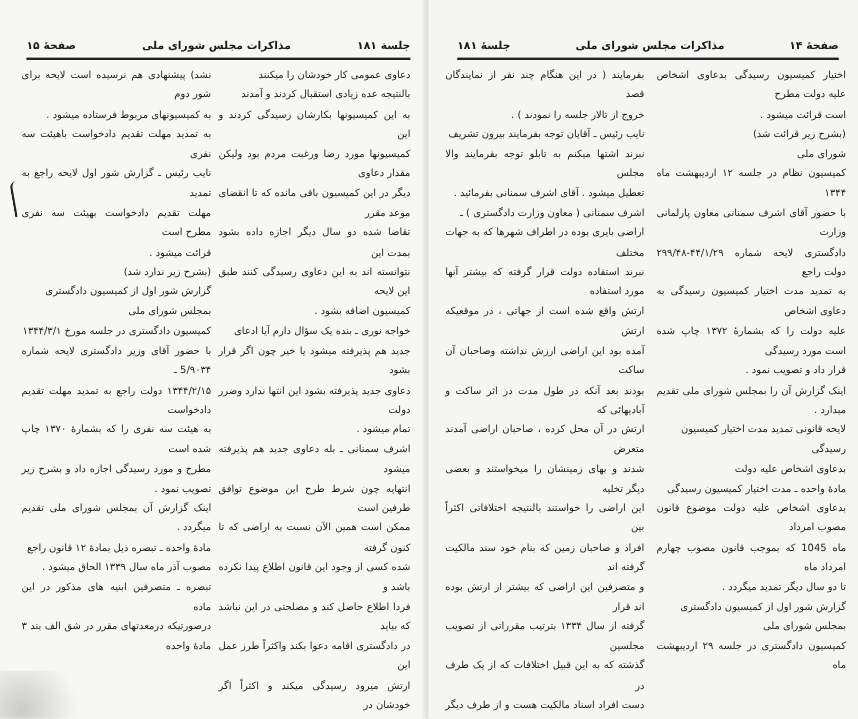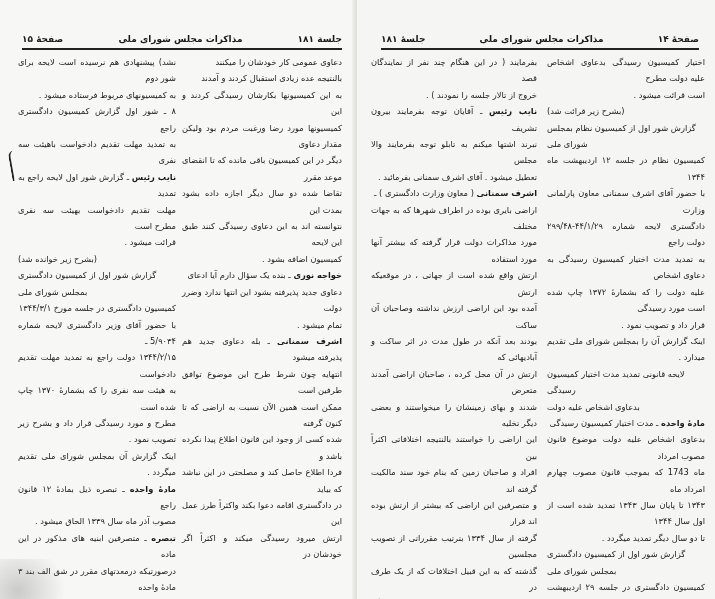--- a/index.html
+++ b/index.html
@@ -32,22 +32,22 @@
   .header span { white-space:nowrap; }
   .col {
     position:absolute; top:54px; direction:rtl; text-align:justify;
     font-size:8.3px; line-height:16.4px; color:#1c1c1c;
   }
   .page.left .col.c1 { left:182px; width:160px; }
   .page.left .col.c2 { left:18px; width:158px; }
   .page.right .col.c1 { left:190px; width:158px; }
   .page.right .col.c2 { left:14px; width:166px; }
   .col p { margin:0; }
-  .col .center { text-align:left; }
-  .col b { font-weight:bold; }
+  .col .center { text-align:right; }
+  .col b { font-weight:normal; }
   .mark {
     position:absolute; left:10px; top:150px; width:14px; height:30px;
     border-left:2px solid #222; border-radius:6px 0 0 0;
     transform:rotate(-10deg);
   }
   .noise {
     position:absolute; left:0; bottom:0; width:90px; height:40px;
     background:radial-gradient(circle at 20% 80%, rgba(120,120,120,.35), transparent 60%);
   }
 </style>
@@ -65,46 +65,46 @@
     <div class="col c1">
         <p>دعاوی عمومی کار خودشان را میکنند</p>
         <p>بالنتیجه عده زیادی استقبال کردند و آمدند</p>
         <p>به این کمیسیونها بکارشان رسیدگی کردند و این</p>
         <p>کمیسیونها مورد رضا ورغبت مردم بود ولیکن مقدار دعاوی</p>
         <p>دیگر در این کمیسیون باقی مانده که تا انقضای موعد مقرر</p>
         <p>تقاضا شده دو سال دیگر اجازه داده بشود بمدت این</p>
         <p>نتوانسته اند به این دعاوی رسیدگی کنند طبق این لایحه</p>
         <p>کمیسیون اضافه بشود .</p>
         <p><b>خواجه نوری</b> ـ بنده یک سؤال دارم آیا ادعای</p>
+        <p>جدید هم پذیرفته میشود یا خیر چون اگر قرار بشود</p>
         <p>دعاوی جدید پذیرفته بشود این انتها ندارد وضرر دولت</p>
         <p>تمام میشود .</p>
         <p><b>اشرف سمنانی</b> ـ بله دعاوی جدید هم پذیرفته میشود</p>
         <p>انتهایه چون شرط طرح این موضوع توافق طرفین است</p>
         <p>ممکن است همین الآن نسبت به اراضی که تا کنون گرفته</p>
         <p>شده کسی از وجود این قانون اطلاع پیدا نکرده باشد و</p>
         <p>فردا اطلاع حاصل کند و مصلحتی در این نباشد که بیاید</p>
         <p>در دادگستری اقامه دعوا بکند واکثراً طرز عمل این</p>
         <p>ارتش میرود رسیدگی میکند و اکثراً اگر خودشان در</p>
       </div>
     <div class="col c2">
         <p>نشد) پیشنهادی هم نرسیده است لایحه برای شور دوم</p>
         <p>به کمیسیونهای مربوط فرستاده میشود .</p>
-        <p>۸ ـ شور اول گزارش کمیسیون دادگستری راجع</p>
         <p>به تمدید مهلت تقدیم دادخواست باهیئت سه نفری</p>
         <p><b>نایب رئیس</b> ـ گزارش شور اول لایحه راجع به تمدید</p>
         <p>مهلت تقدیم دادخواست بهیئت سه نفری مطرح است</p>
         <p>قرائت میشود .</p>
-        <p class="center">(بشرح زیر خوانده شد)</p>
+        <p class="center">(بشرح زیر ندارد شد)</p>
         <p class="center">گزارش شور اول از کمیسیون دادگستری</p>
         <p class="center">بمجلس شورای ملی</p>
         <p>کمیسیون دادگستری در جلسه مورخ ۱۳۴۴/۳/۱</p>
         <p>با حضور آقای وزیر دادگستری لایحه شماره 5/۹۰۳۴ ـ</p>
         <p>۱۳۴۴/۲/۱۵ دولت راجع به تمدید مهلت تقدیم دادخواست</p>
         <p>به هیئت سه نفری را که بشمارهٔ ۱۳۷۰ چاپ شده است</p>
-        <p>مطرح و مورد رسیدگی قرار داد و بشرح زیر تصویب نمود .</p>
+        <p>مطرح و مورد رسیدگی اجازه داد و بشرح زیر تصویب نمود .</p>
         <p>اینک گزارش آن بمجلس شورای ملی تقدیم میگردد .</p>
         <p><b>مادهٔ واحده</b> ـ تبصره ذیل بمادهٔ ۱۲ قانون راجع</p>
         <p>مصوب آذر ماه سال ۱۳۳۹ الحاق میشود .</p>
         <p><b>تبصره</b> ـ متصرفین ابنیه های مذکور در این ماده</p>
         <p>درصورتیکه درمعدتهای مقرر در شق الف بند ۳ مادهٔ واحده</p>
       </div>
     <div class="mark"></div>
     <div class="noise"></div>
   </div>
 
@@ -113,49 +113,47 @@
   <div class="page right">
     <div class="header">
       <span>صفحهٔ ۱۴</span>
       <span>مذاکرات مجلس شورای ملی</span>
       <span>جلسهٔ ۱۸۱</span>
     </div>
     <div class="col c1">
         <p>اختیار کمیسیون رسیدگی بدعاوی اشخاص علیه دولت مطرح</p>
         <p>است قرائت میشود .</p>
         <p class="center">(بشرح زیر قرائت شد)</p>
-        <p class="center">گزارش شور اول از کمیسیون نظام بمجلس</p>
         <p class="center">شورای ملی</p>
         <p>کمیسیون نظام در جلسه ۱۲ اردیبهشت ماه ۱۳۴۴</p>
         <p>با حضور آقای اشرف سمنانی معاون پارلمانی وزارت</p>
         <p>دادگستری لایحه شماره ۴۴/۱/۲۹-۲۹۹/۴۸ دولت راجع</p>
         <p>به تمدید مدت اختیار کمیسیون رسیدگی به دعاوی اشخاص</p>
         <p>علیه دولت را که بشمارهٔ ۱۳۷۲ چاپ شده است مورد رسیدگی</p>
         <p>قرار داد و تصویب نمود .</p>
         <p>اینک گزارش آن را بمجلس شورای ملی تقدیم میدارد .</p>
         <p class="center">لایحه قانونی تمدید مدت اختیار کمیسیون رسیدگی</p>
         <p class="center">بدعاوی اشخاص علیه دولت</p>
         <p><b>مادهٔ واحده</b> ـ مدت اختیار کمیسیون رسیدگی</p>
         <p>بدعاوی اشخاص علیه دولت موضوع قانون مصوب امرداد</p>
-        <p>ماه 1743 که بموجب قانون مصوب چهارم امرداد ماه</p>
-        <p>۱۳۴۳ تا پایان سال ۱۳۴۳ تمدید شده است از اول سال ۱۳۴۴</p>
+        <p>ماه 1045 که بموجب قانون مصوب چهارم امرداد ماه</p>
         <p>تا دو سال دیگر تمدید میگردد .</p>
         <p class="center">گزارش شور اول از کمیسیون دادگستری</p>
         <p class="center">بمجلس شورای ملی</p>
         <p>کمیسیون دادگستری در جلسه ۲۹ اردیبهشت ماه</p>
       </div>
     <div class="col c2">
         <p>بفرمایند ( در این هنگام چند نفر از نمایندگان قصد</p>
         <p>خروج از تالار جلسه را نمودند ) .</p>
         <p><b>نایب رئیس</b> ـ آقایان توجه بفرمایند بیرون تشریف</p>
         <p>نبرند اشتها میکنم به تابلو توجه بفرمایند والا مجلس</p>
         <p>تعطیل میشود . آقای اشرف سمنانی بفرمائید .</p>
         <p><b>اشرف سمنانی</b> ( معاون وزارت دادگستری ) ـ</p>
         <p>اراضی بایری بوده در اطراف شهرها که به جهات مختلف</p>
-        <p>مورد مذاکرات دولت قرار گرفته که بیشتر آنها مورد استفاده</p>
+        <p>نبرند استفاده دولت قرار گرفته که بیشتر آنها مورد استفاده</p>
         <p>ارتش واقع شده است از جهاتی ، در موقعیکه ارتش</p>
         <p>آمده بود این اراضی ارزش نداشته وصاحبان آن ساکت</p>
         <p>بودند بعد آنکه در طول مدت در اثر ساکت و آبادیهائی که</p>
         <p>ارتش در آن محل کرده ، صاحبان اراضی آمدند متعرض</p>
         <p>شدند و بهای زمینشان را میخواستند و بعضی دیگر تخلیه</p>
         <p>این اراضی را خواستند بالنتیجه اختلافاتی اکثراً بین</p>
         <p>افراد و صاحبان زمین که بنام خود سند مالکیت گرفته اند</p>
         <p>و متصرفین این اراضی که بیشتر از ارتش بوده اند قرار</p>
         <p>گرفته از سال ۱۳۳۴ بترتیب مقرراتی از تصویب مجلسین</p>
         <p>گذشته که به این قبیل اختلافات که از یک طرف در</p>

